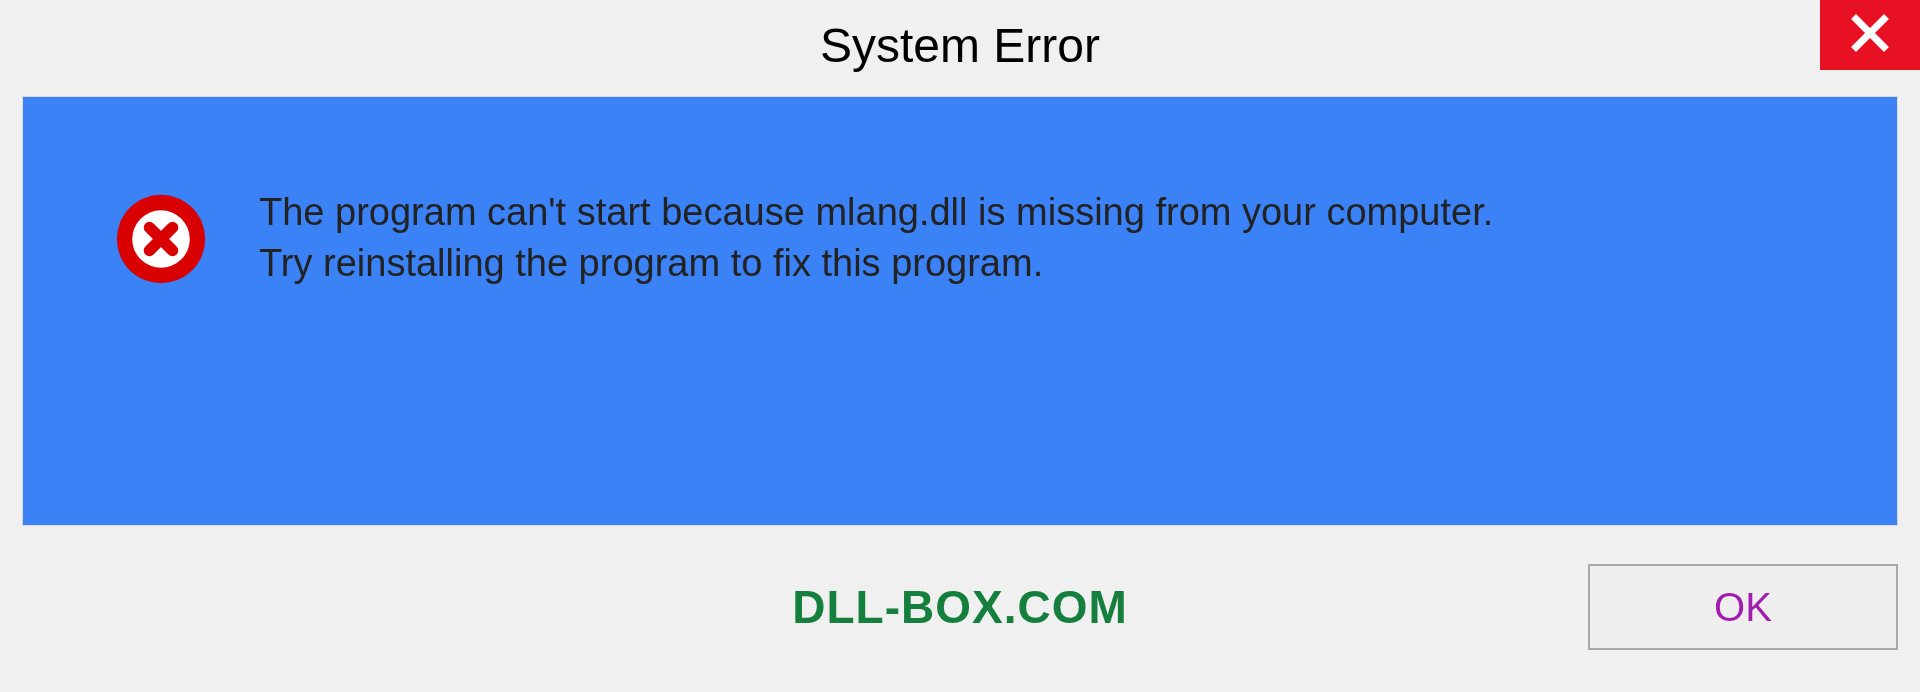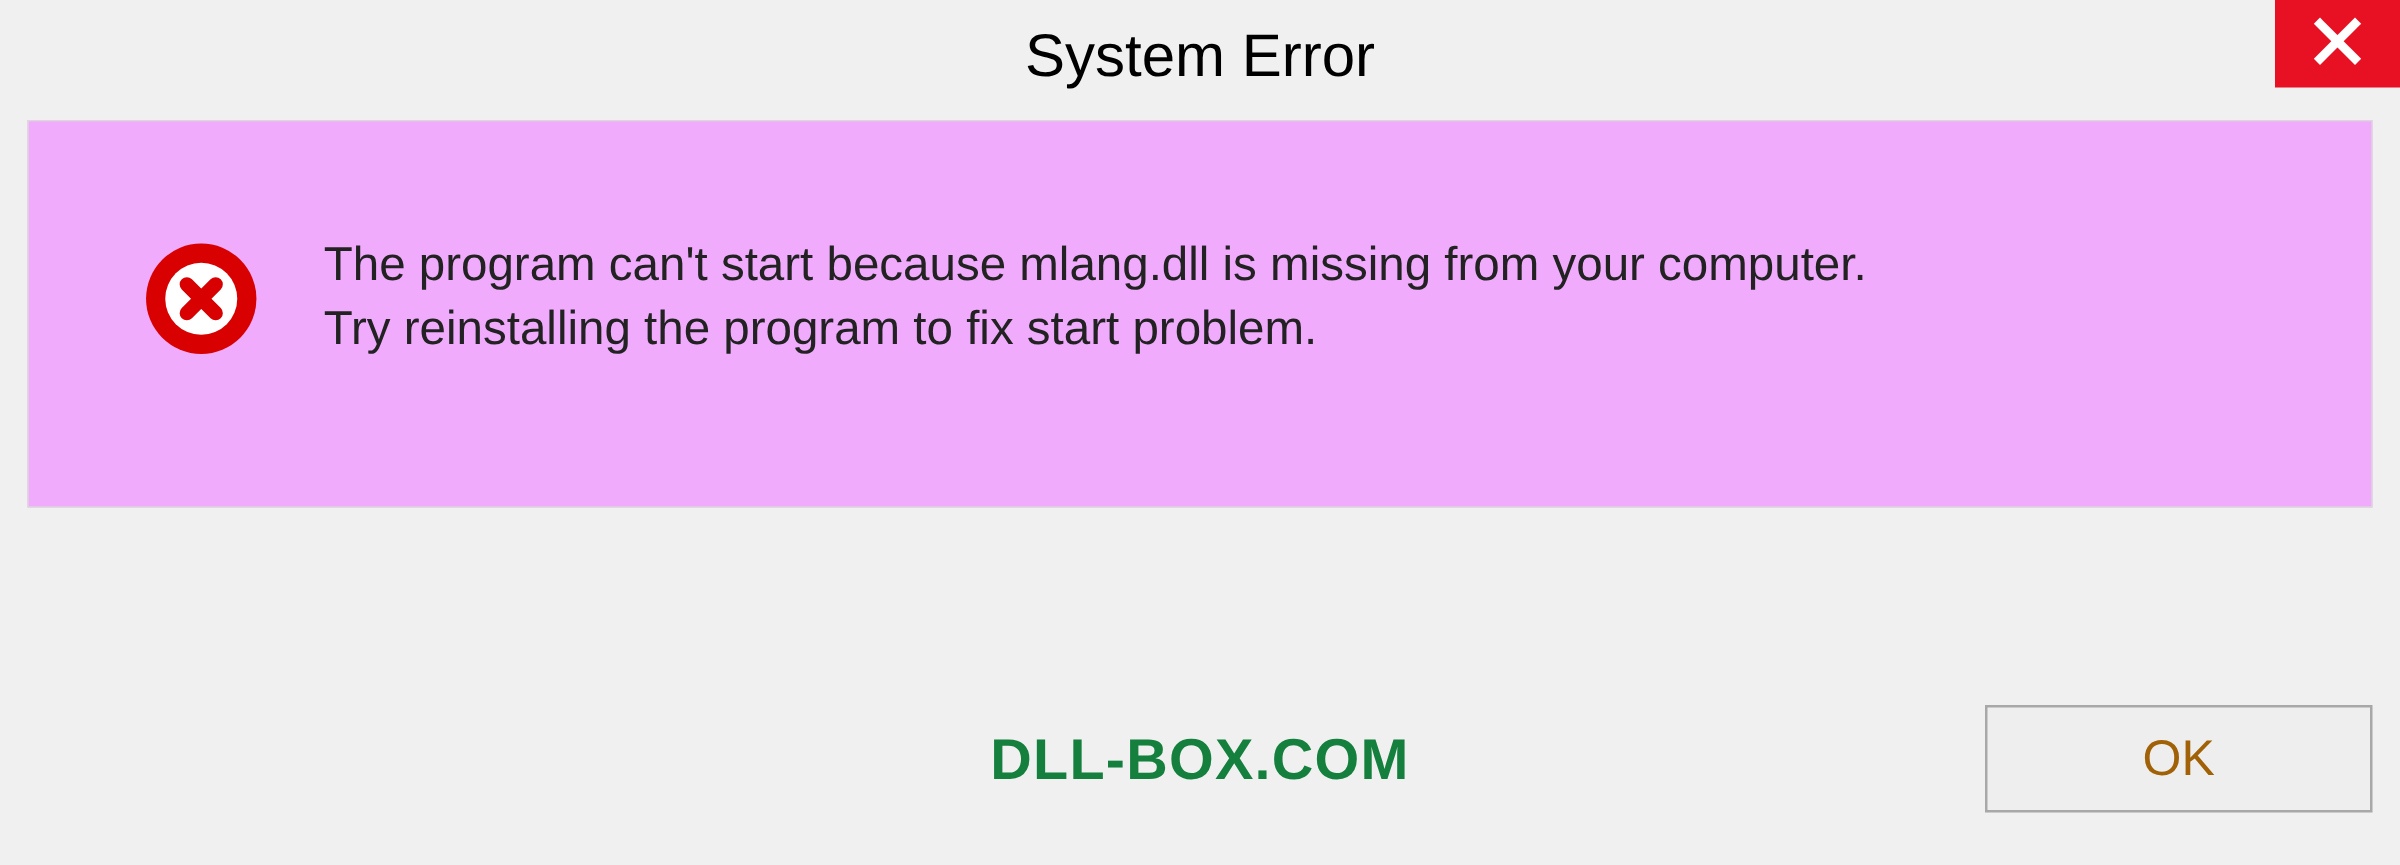--- a/index.html
+++ b/index.html
@@ -40,22 +40,22 @@
       justify-content: center;
       cursor: pointer;
     }
     .close-button svg {
       width: 42px;
       height: 42px;
     }
     .body-panel {
       margin: 6px 22px 0 22px;
       border: 1px solid #d9d9d9;
-      height: 310px;
-      background: #f0abfc;
+      height: 430px;
+      background: #3b82f6;
       display: flex;
       align-items: flex-start;
       padding: 90px 60px 40px 90px;
     }
     .error-icon {
       flex: 0 0 auto;
       margin-right: 50px;
       margin-top: 4px;
     }
     .error-icon svg {
@@ -87,21 +87,21 @@
       color: #15803d;
       letter-spacing: 1px;
       font-family: Impact, "Arial Black", sans-serif;
     }
     .ok-button {
       width: 310px;
       height: 86px;
       border: 2px solid #a8a8a8;
       background: #eeeeee;
       font-size: 40px;
-      color: #a16207;
+      color: #a21caf;
       display: flex;
       align-items: center;
       justify-content: center;
       cursor: pointer;
       font-family: inherit;
     }
   </style>
 </head>
 <body>
 
@@ -121,20 +121,20 @@
   <div class="error-icon">
     <svg viewBox="0 0 100 100">
       <circle cx="50" cy="50" r="46" fill="#d80000"></circle>
       <circle cx="50" cy="50" r="30" fill="#ffffff"></circle>
       <line x1="38" y1="38" x2="62" y2="62" stroke="#d80000" stroke-width="12" stroke-linecap="round"></line>
       <line x1="62" y1="38" x2="38" y2="62" stroke="#d80000" stroke-width="12" stroke-linecap="round"></line>
     </svg>
   </div>
   <div class="message">
     <div>The program can't start because mlang.dll is missing from your computer.</div>
-    <div>Try reinstalling the program to fix start problem.</div>
+    <div>Try reinstalling the program to fix this program.</div>
   </div>
 </div>
 
 <div class="footer">
   <div class="watermark">DLL-BOX.COM</div>
   <button class="ok-button">OK</button>
 </div>
 
 </body></html>

